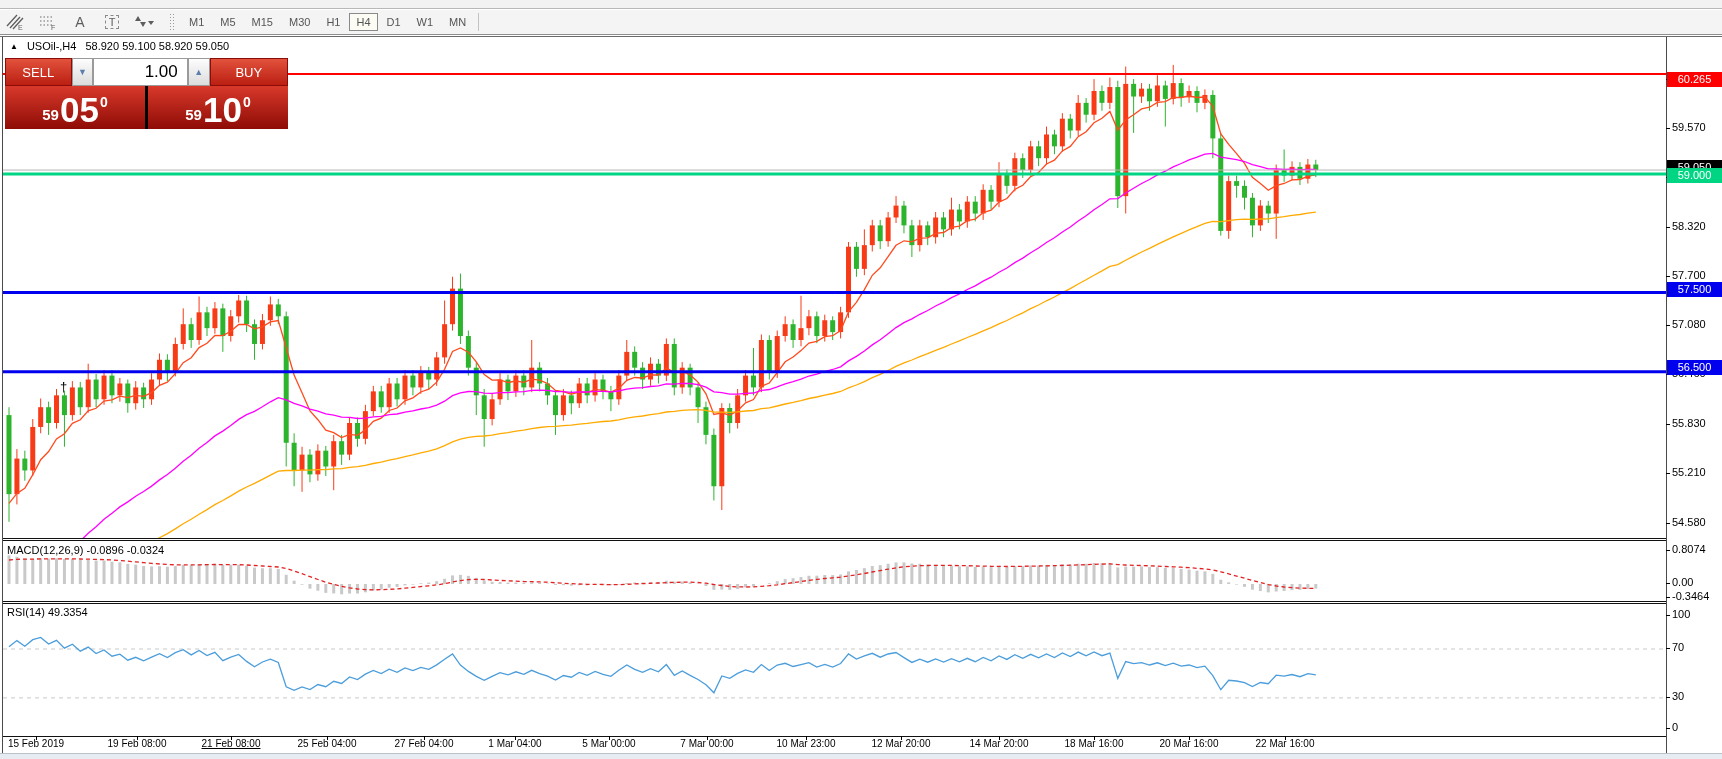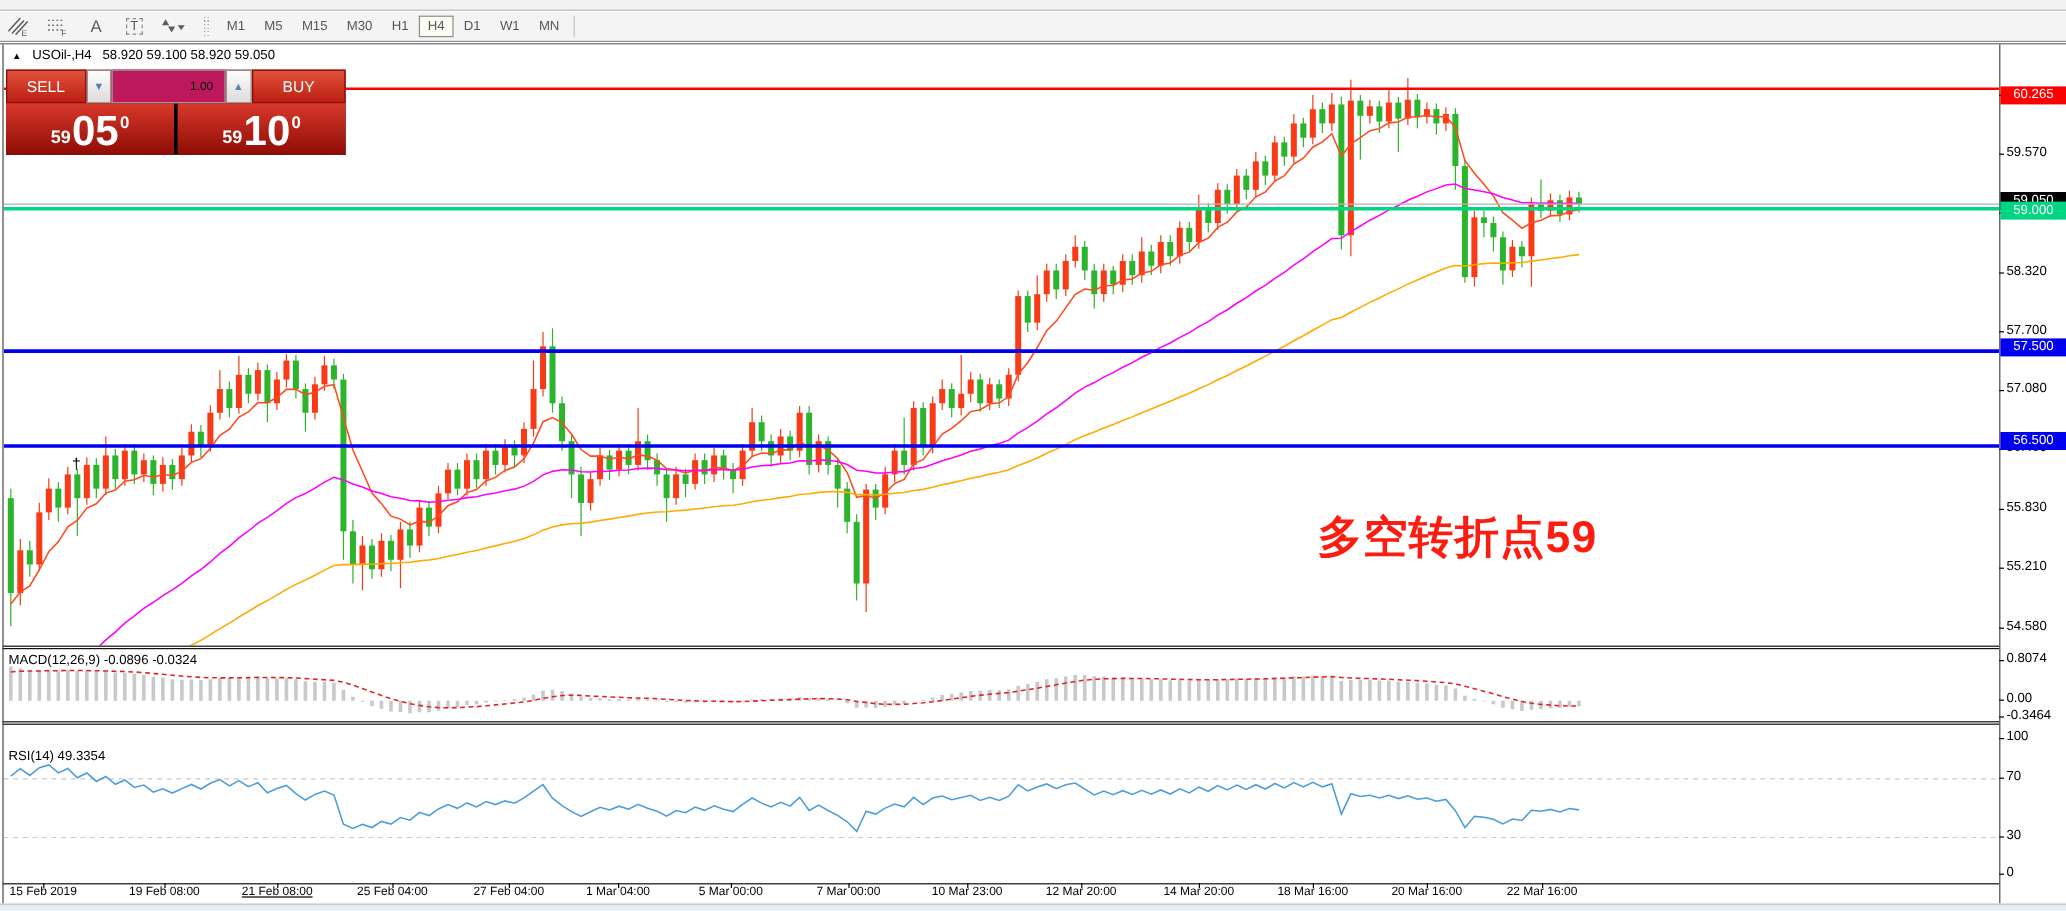--- a/index.html
+++ b/index.html
@@ -30,21 +30,21 @@
 
   #main-svg   { position:absolute; left:3px; top:1px;   width:1663px; height:500px; }
   #macd-svg   { position:absolute; left:3px; top:505px; width:1663px; height:60px; }
   #rsi-svg    { position:absolute; left:3px; top:567px; width:1663px; height:131px; }
 
   #chart-header { position:absolute; left:10px; top:3px; font-size:11px; color:#000;
     display:flex; gap:9px; align-items:center; }
   #collapse-tri { font-size:8px; color:#000; }
 
   #macd-label { position:absolute; left:7px; top:507px; font-size:11px; color:#000; }
-  #rsi-label  { position:absolute; left:7px; top:587px; font-size:11px; color:#000; }
+  #rsi-label  { position:absolute; left:7px; top:569px; font-size:11px; color:#000; }
 
   #cn-note { position:absolute; left:1098px; top:386px; font-size:37px; font-weight:bold;
     color:#fd1c10; letter-spacing:1px; white-space:nowrap; }
   #cross-marker { position:absolute; left:60px; top:342px; font-size:13px; color:#000; }
 
   
   .ax-label { position:absolute; left:1672px; font-size:11px; color:#000; }
   .ax-tick  { position:absolute; left:1666px; width:4px; height:1px; background:#000; }
   .badge { position:absolute; left:1667px; width:55px; height:15px; font-size:11px;
     color:#fff; text-align:center; line-height:15px; }
@@ -57,21 +57,21 @@
 
   
   #trade-panel { position:absolute; left:5px; top:21px; width:283px; height:71px; }
   #tp-row1 { display:flex; height:28px; background:#9d120c; }
   .tp-btn { color:#fff; font-size:13px; display:flex; align-items:center; justify-content:center;
     background:linear-gradient(#e2523c, #bb1f12); border:1px solid #8c0d07; }
   #sell-btn { width:67px; }
   #buy-btn  { width:79px; }
   .spin { width:22px; background:linear-gradient(#fdfdfd,#dcdcdc); border:1px solid #9a9a9a;
     display:flex; align-items:center; justify-content:center; font-size:9px; color:#5b7fad; }
-  #vol-input { width:95px; background:#be185d; border:1px solid #9a9a9a; font-size:10px; color:#000;
+  #vol-input { width:95px; background:#ffffff; border:1px solid #9a9a9a; font-size:17px; color:#000;
     display:flex; align-items:center; justify-content:flex-end; padding-right:9px; }
   #tp-row2 { display:flex; height:43px; margin-top:0; gap:3px; background:#000000; }
   .big-price { flex:1; background:linear-gradient(#d8392a,#8e0c06); color:#fff;
     display:flex; align-items:flex-end; justify-content:center; padding-bottom:3px; }
   .bp-small { font-size:15px; font-weight:bold; margin:0 1px 3px 0; }
   .bp-big   { font-size:35px; font-weight:bold; line-height:0.92; }
   .bp-sup   { font-size:14px; font-weight:bold; margin:0 0 16px 1px; }
 </style>
 </head>
 <body>
@@ -655,21 +655,20 @@
 
     <div id="chart-header">
       <span id="collapse-tri">▲</span>
       <span>USOil-,H4</span>
       <span>58.920 59.100 58.920 59.050</span>
     </div>
 
     <div id="macd-label">MACD(12,26,9) -0.0896 -0.0324</div>
     <div id="rsi-label">RSI(14) 49.3354</div>
 
-    <div id="cn-note">多空转折点59</div>
     <div id="cross-marker">†</div>
 
     <div id="price-axis">
         <div class="ax-tick" style="top:42px;"></div>
         <div class="ax-label" style="top:35px;">60.190</div>
         <div class="ax-tick" style="top:91px;"></div>
         <div class="ax-label" style="top:84px;">59.570</div>
         <div class="ax-tick" style="top:140px;"></div>
         <div class="ax-label" style="top:133px;">58.950</div>
         <div class="ax-tick" style="top:190px;"></div>

